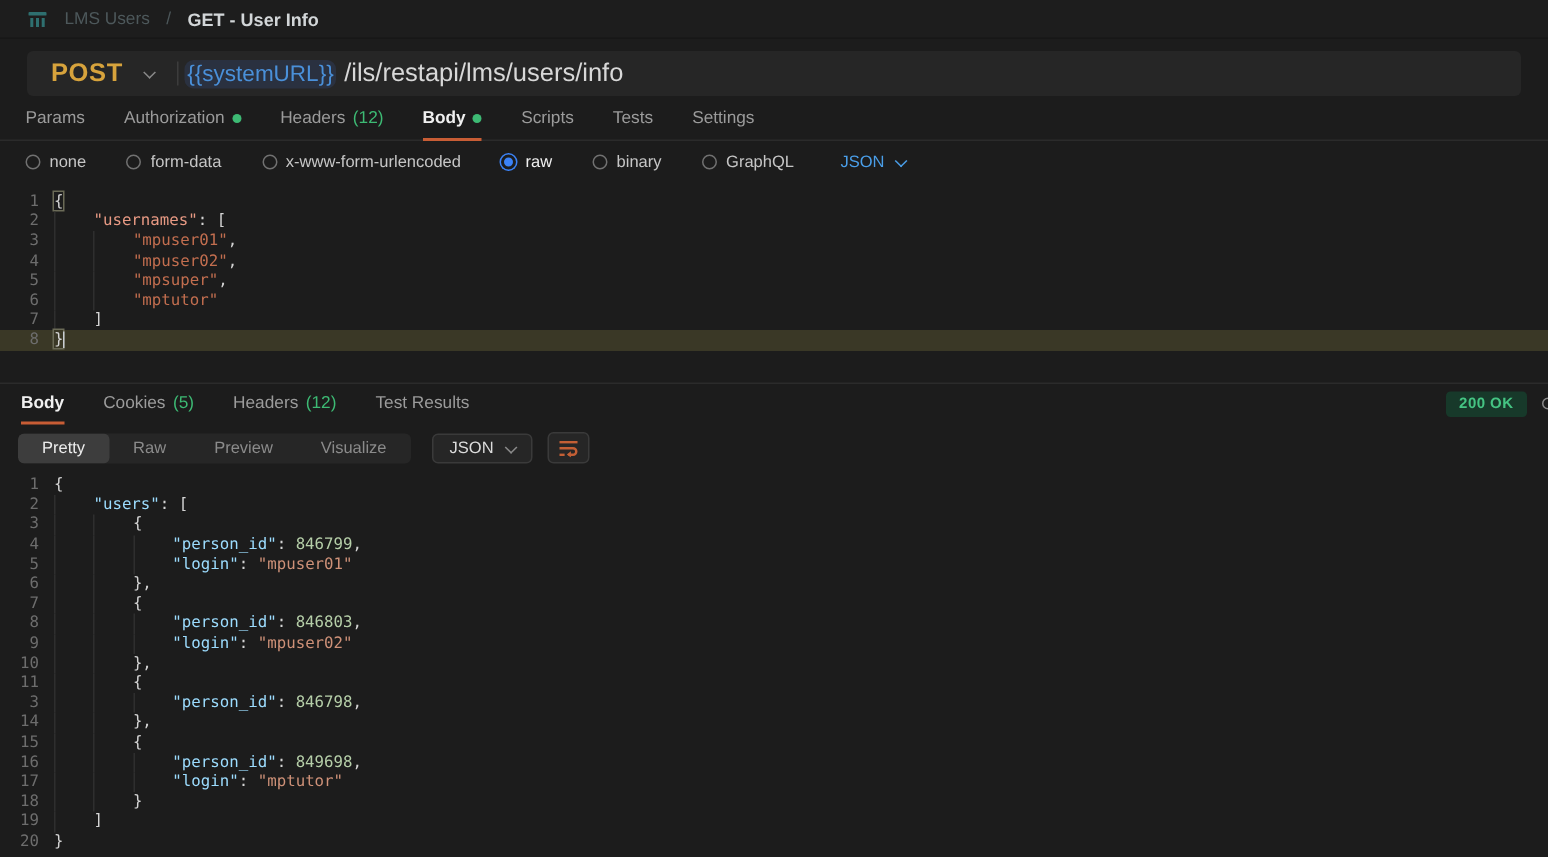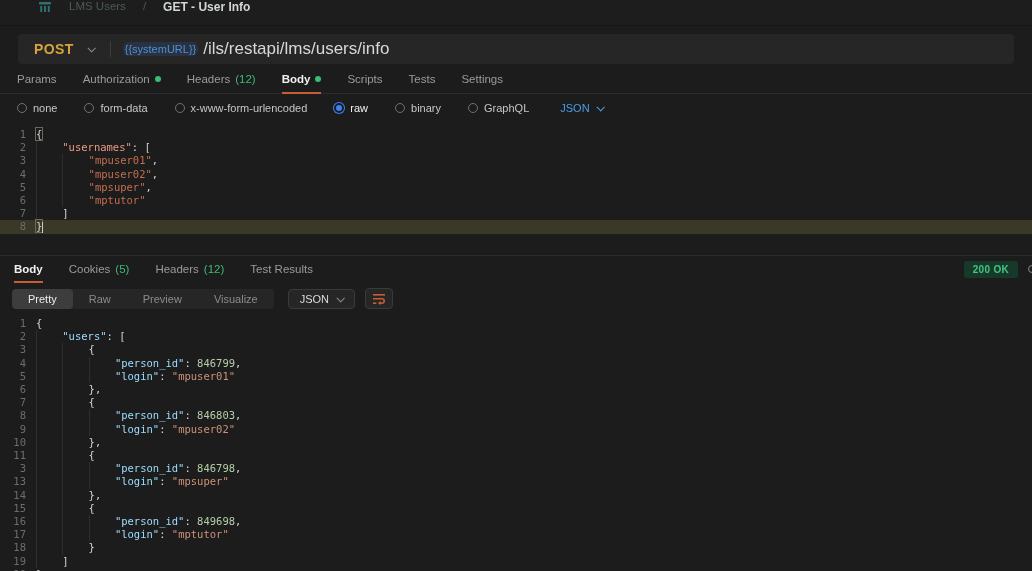--- a/index.html
+++ b/index.html
@@ -1,35 +1,35 @@
 <!DOCTYPE html>
 <html><head>
 <meta charset="utf-8">
 <style>
   * { margin:0; padding:0; box-sizing:border-box; }
   html,body { width:1032px; height:571px; background:#1c1c1c; overflow:hidden;
               font-family:"Liberation Sans", sans-serif; color:#c9c9c9; }
 
   
   .topbar { height:26px; background:#1d1d1d; border-bottom:1px solid #171717;
-            display:flex; align-items:flex-start; padding-left:38px; gap:17px; }
+            display:flex; align-items:center; padding-left:18px; gap:11px; }
   .coll-icon { width:14px; height:14px; flex:none; }
   .crumb-parent { font-size:11.5px; color:#4d585b; }
   .crumb-sep { font-size:11.5px; color:#4d585b; }
   .crumb-current { font-size:12px; color:#d2d6d8; font-weight:700; }
 
   
   .url-row { margin:8px 18px 0 18px; height:30px; background:#262626; border-radius:4px;
              display:flex; align-items:center; }
-  .method { color:#d7a33c; font-weight:700; font-size:14px; padding:0 14px 0 16px; letter-spacing:.4px; }
+  .method { color:#d7a33c; font-weight:700; font-size:17px; padding:0 14px 0 16px; letter-spacing:.4px; }
   .chev { width:6px; height:6px; border-right:1.5px solid #8a8a8a; border-bottom:1.5px solid #8a8a8a;
           transform:rotate(45deg) translateY(-1px); display:inline-block; }
   .method-chev { margin-right:16px; }
   .vdiv { width:1px; height:16px; background:#3c3c3c; }
-  .url-var { margin-left:12px; font-size:11px; color:#4a90d9; background:#2a3140;
+  .url-var { margin-left:4px; font-size:15px; color:#4a90d9; background:#2a3140;
              border-radius:6px; padding:1px 2px; }
   .url-path { margin-left:5px; font-size:17px; color:#d8d8d8; }
 
   
   .req-tabs { display:flex; align-items:center; gap:26px; padding:0 17px; height:30px;
               border-bottom:1px solid #2b2b2b; font-size:11.5px; color:#9b9b9b; }
   .tab { position:relative; height:100%; display:flex; align-items:center; gap:5px; cursor:default; }
   .tab.active { color:#f0f0f0; }
   .tab.active .underline { position:absolute; left:0; right:0; bottom:-1px; height:2px; background:#c85d35; }
   .dot { width:6px; height:6px; border-radius:50%; background:#3dba74; display:inline-block; }
@@ -224,21 +224,20 @@
       <div class="cl"><span class="ln">3</span><span class="code"><span class="ig">    </span><span class="ig">    </span><span class="tk-p">{</span></span></div>
       <div class="cl"><span class="ln">4</span><span class="code"><span class="ig">    </span><span class="ig">    </span><span class="ig">    </span><span class="tk-k">"person_id"</span><span class="tk-p">: </span><span class="tk-n">846799</span><span class="tk-p">,</span></span></div>
       <div class="cl"><span class="ln">5</span><span class="code"><span class="ig">    </span><span class="ig">    </span><span class="ig">    </span><span class="tk-k">"login"</span><span class="tk-p">: </span><span class="tk-s">"mpuser01"</span></span></div>
       <div class="cl"><span class="ln">6</span><span class="code"><span class="ig">    </span><span class="ig">    </span><span class="tk-p">},</span></span></div>
       <div class="cl"><span class="ln">7</span><span class="code"><span class="ig">    </span><span class="ig">    </span><span class="tk-p">{</span></span></div>
       <div class="cl"><span class="ln">8</span><span class="code"><span class="ig">    </span><span class="ig">    </span><span class="ig">    </span><span class="tk-k">"person_id"</span><span class="tk-p">: </span><span class="tk-n">846803</span><span class="tk-p">,</span></span></div>
       <div class="cl"><span class="ln">9</span><span class="code"><span class="ig">    </span><span class="ig">    </span><span class="ig">    </span><span class="tk-k">"login"</span><span class="tk-p">: </span><span class="tk-s">"mpuser02"</span></span></div>
       <div class="cl"><span class="ln">10</span><span class="code"><span class="ig">    </span><span class="ig">    </span><span class="tk-p">},</span></span></div>
       <div class="cl"><span class="ln">11</span><span class="code"><span class="ig">    </span><span class="ig">    </span><span class="tk-p">{</span></span></div>
       <div class="cl"><span class="ln">3</span><span class="code"><span class="ig">    </span><span class="ig">    </span><span class="ig">    </span><span class="tk-k">"person_id"</span><span class="tk-p">: </span><span class="tk-n">846798</span><span class="tk-p">,</span></span></div>
-      <div class="cl"><span class="ln">13</span><span class="code"><span class="ig">    </span><span class="ig">    </span><span class="ig">    </span><span class="tk-k">"login"</span><span class="tk-p">: </span><span class="tk-s">"mpsuper"</span></span></div>
       <div class="cl"><span class="ln">14</span><span class="code"><span class="ig">    </span><span class="ig">    </span><span class="tk-p">},</span></span></div>
       <div class="cl"><span class="ln">15</span><span class="code"><span class="ig">    </span><span class="ig">    </span><span class="tk-p">{</span></span></div>
       <div class="cl"><span class="ln">16</span><span class="code"><span class="ig">    </span><span class="ig">    </span><span class="ig">    </span><span class="tk-k">"person_id"</span><span class="tk-p">: </span><span class="tk-n">849698</span><span class="tk-p">,</span></span></div>
       <div class="cl"><span class="ln">17</span><span class="code"><span class="ig">    </span><span class="ig">    </span><span class="ig">    </span><span class="tk-k">"login"</span><span class="tk-p">: </span><span class="tk-s">"mptutor"</span></span></div>
       <div class="cl"><span class="ln">18</span><span class="code"><span class="ig">    </span><span class="ig">    </span><span class="tk-p">}</span></span></div>
       <div class="cl"><span class="ln">19</span><span class="code"><span class="ig">    </span><span class="tk-p">]</span></span></div>
       <div class="cl"><span class="ln">20</span><span class="code"><span class="tk-p">}</span></span></div>
     </div>
 </div>
 

